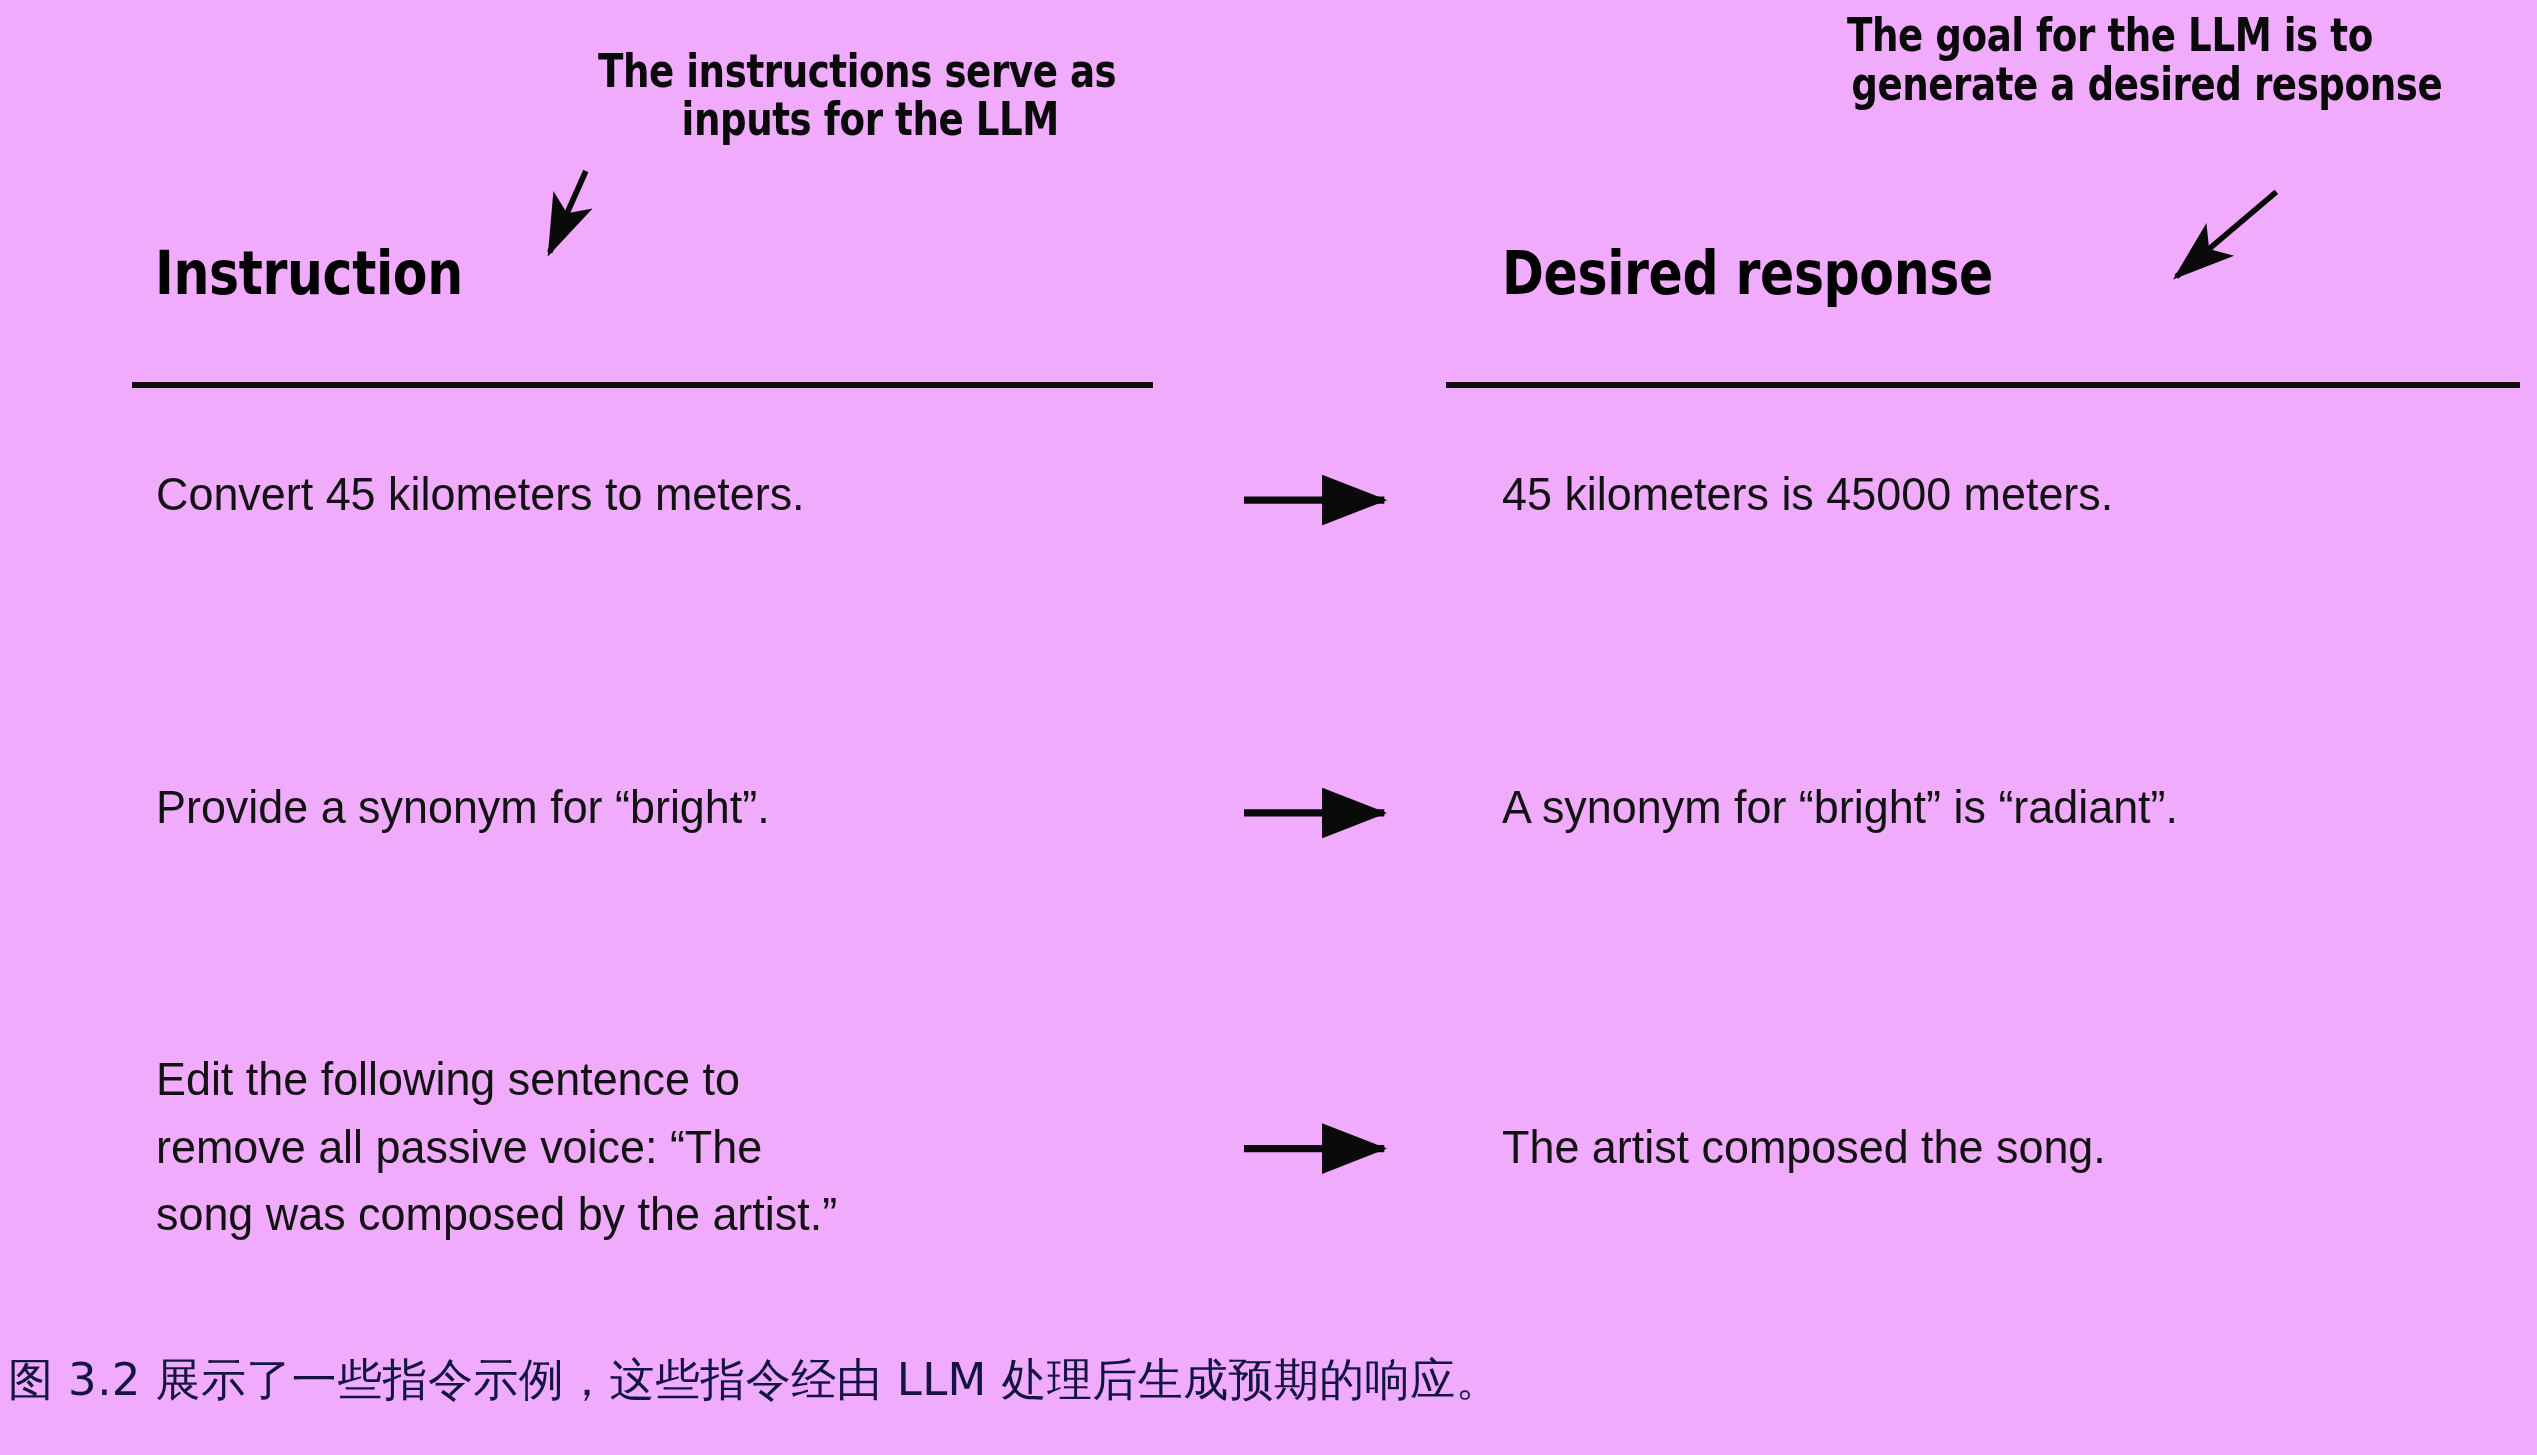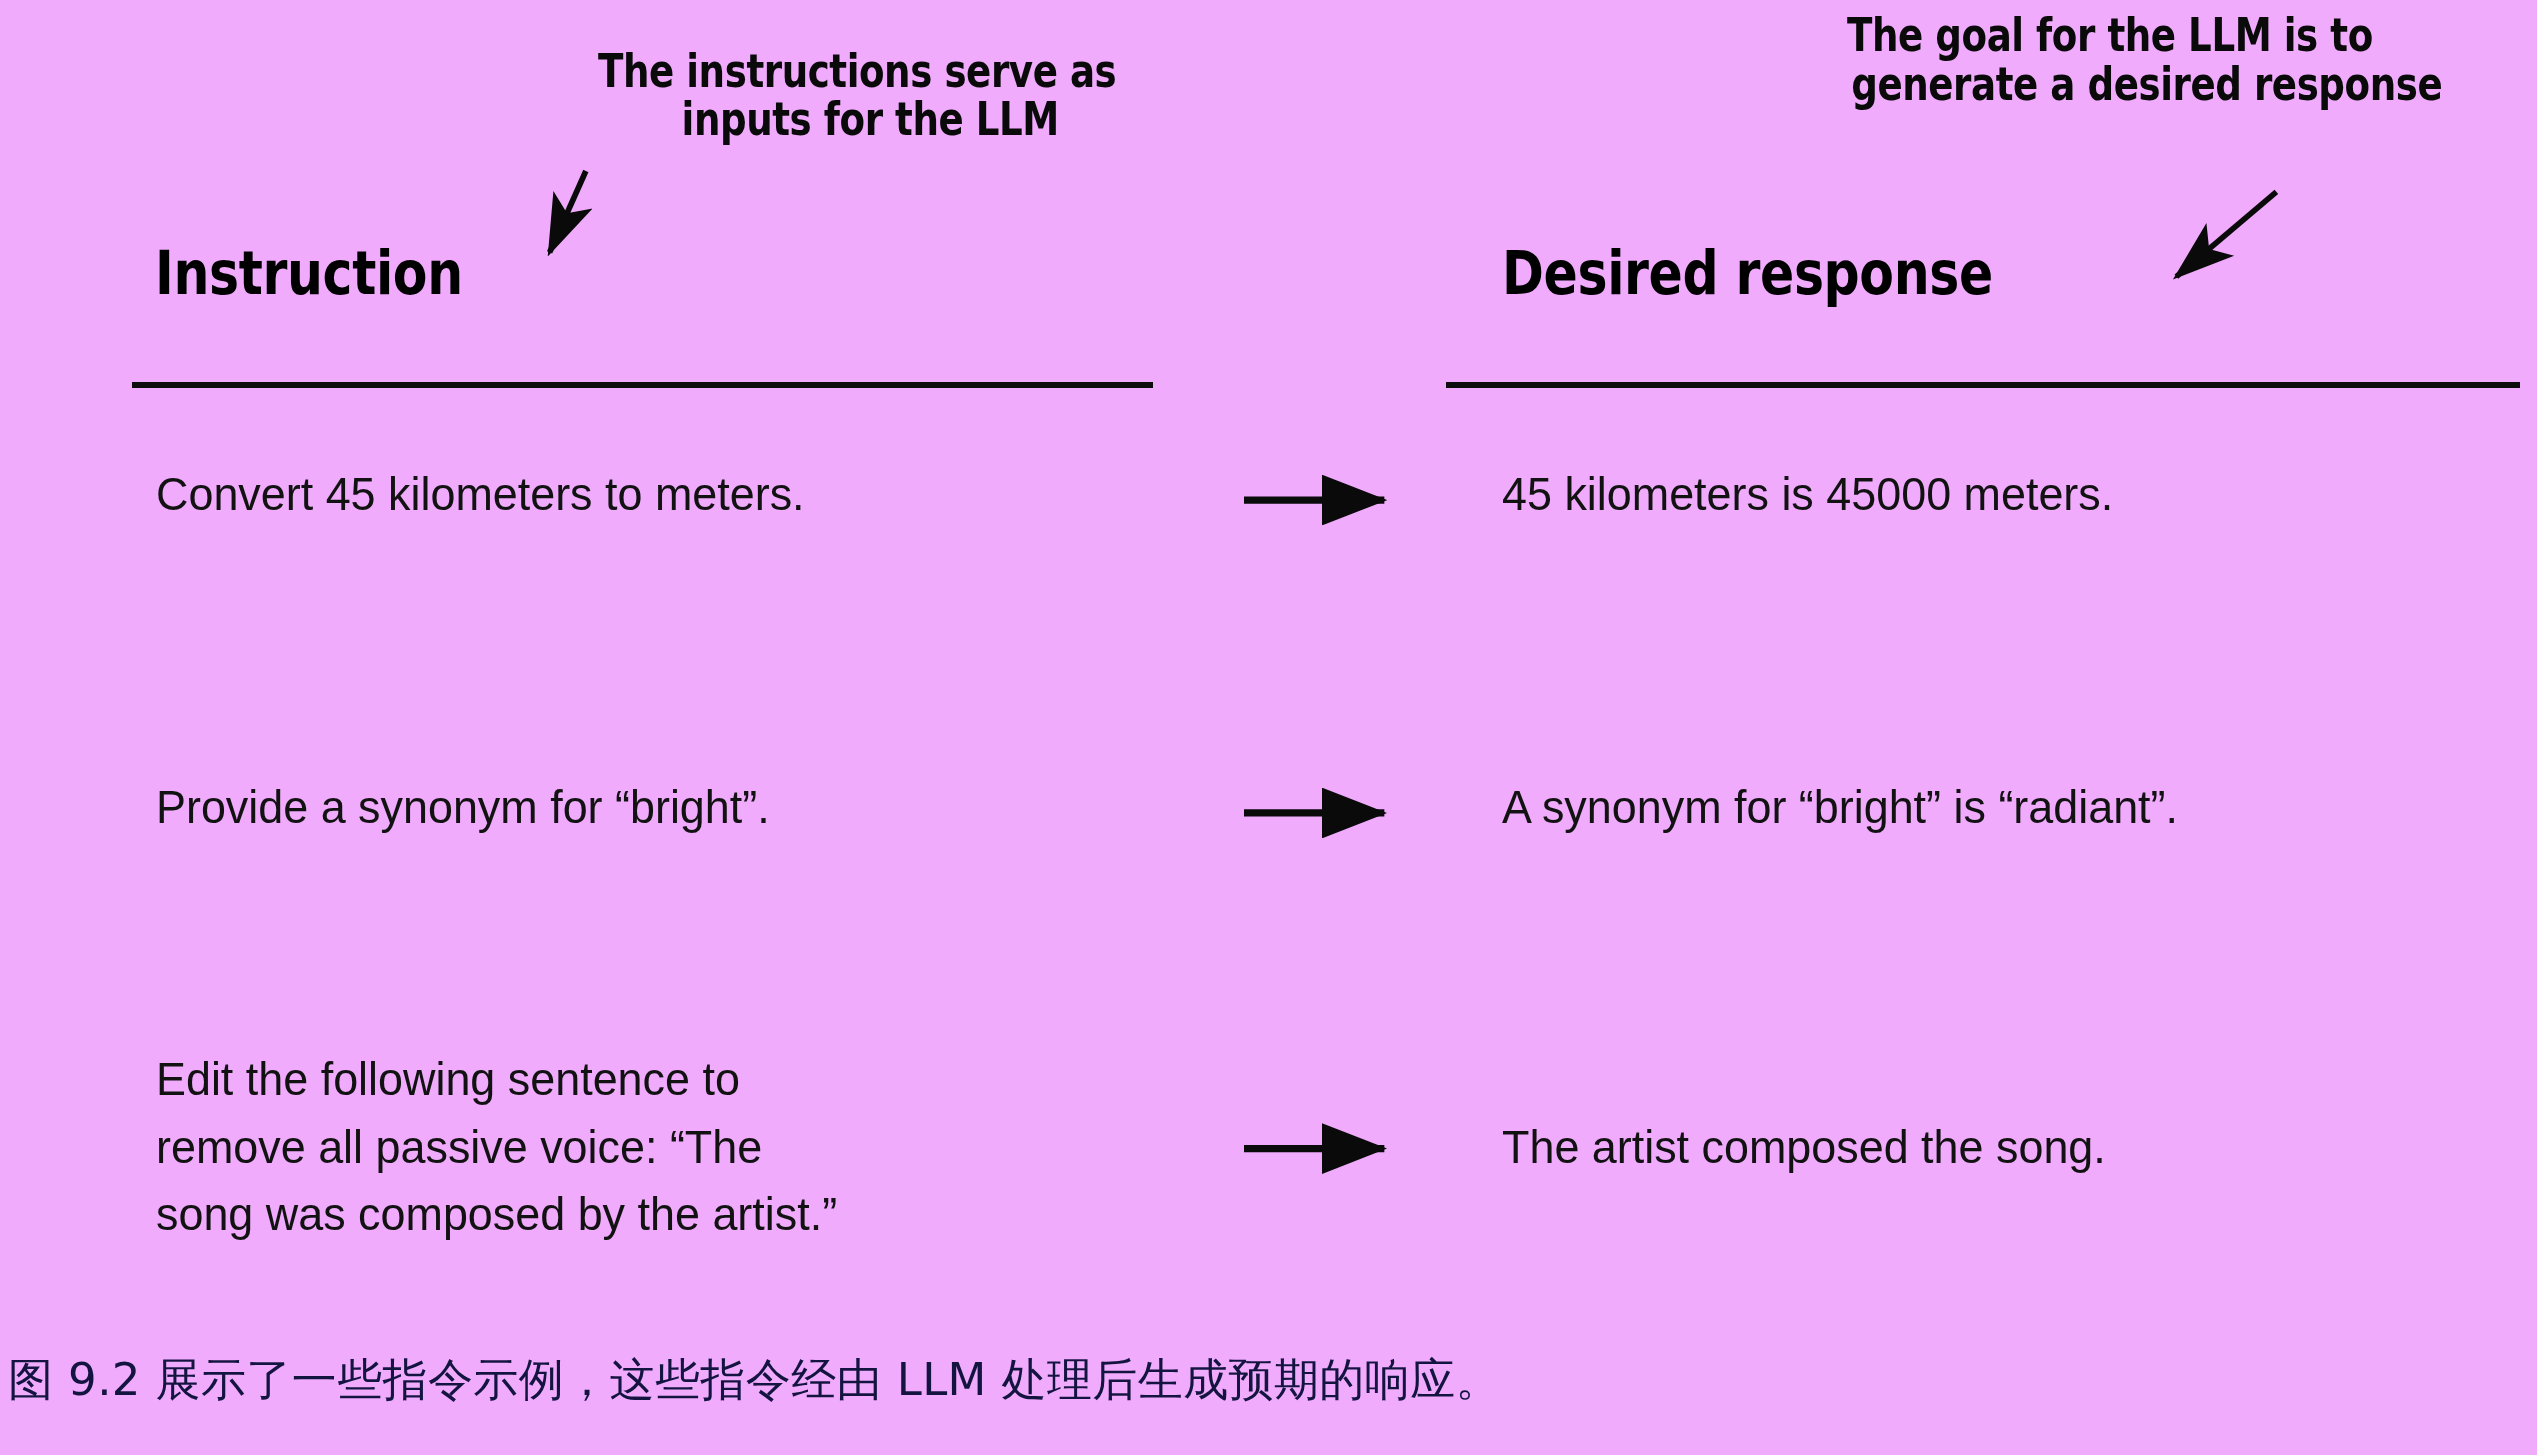--- a/index.html
+++ b/index.html
@@ -169,16 +169,16 @@
 
     <line x1="2822" y1="238" x2="2698" y2="343" stroke="#0a0a0a" stroke-width="7" marker-end="url(#hd-thin)"></line>
 
     <line x1="1542" y1="620" x2="1716" y2="620" stroke="#0a0a0a" stroke-width="9" marker-end="url(#hd-straight)"></line>
 
     <line x1="1542" y1="1008" x2="1716" y2="1008" stroke="#0a0a0a" stroke-width="9" marker-end="url(#hd-straight)"></line>
 
     <line x1="1542" y1="1424" x2="1716" y2="1424" stroke="#0a0a0a" stroke-width="9" marker-end="url(#hd-straight)"></line>
   </svg>
 
-  <div id="caption">图 9.2 展示了一些指令示例，这些指令经由 LLM 处理后生成预期的响应。</div>
+  <div id="caption">图 3.2 展示了一些指令示例，这些指令经由 LLM 处理后生成预期的响应。</div>
 
 </div>
 
 
 </body></html>

